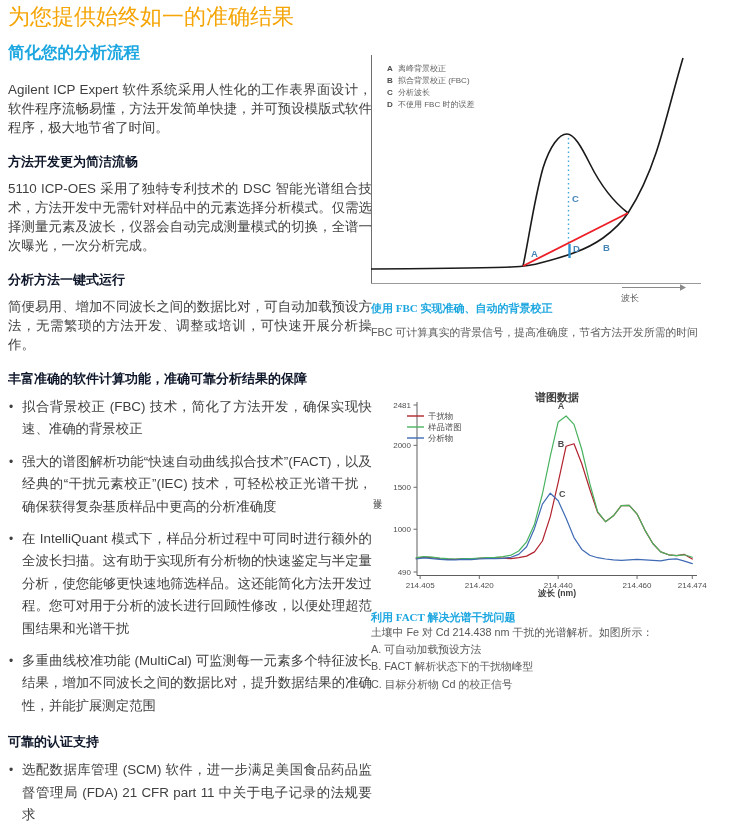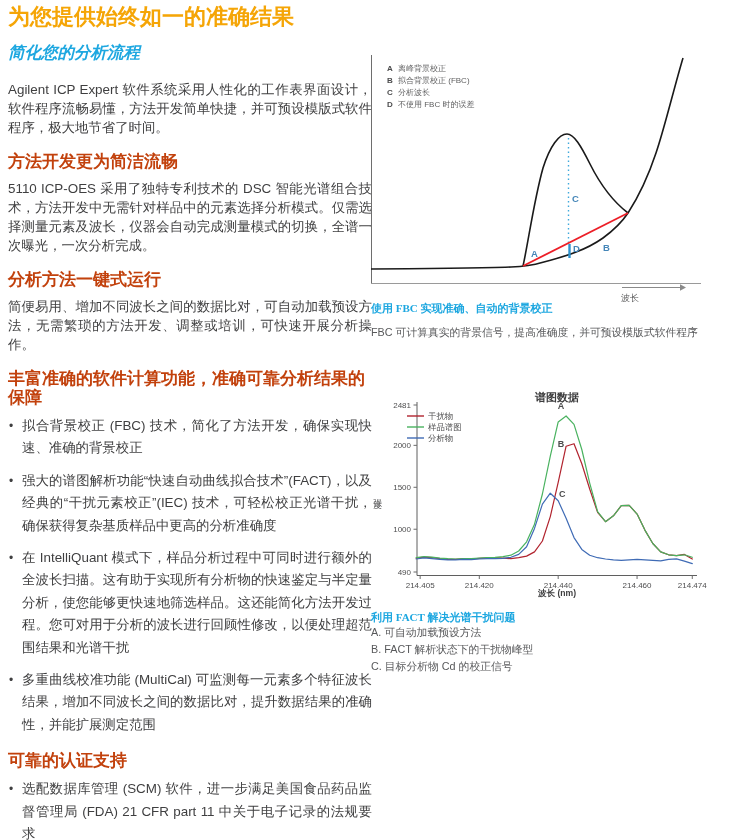--- a/index.html
+++ b/index.html
@@ -1,22 +1,22 @@
 <!DOCTYPE html>
 <html><head>
 <meta charset="utf-8">
 <style>
   html,body{margin:0;padding:0;background:#ffffff;}
   .page{position:relative;width:745px;height:840px;background:#fff;overflow:hidden;
         font-family:"Liberation Sans","DejaVu Sans",sans-serif;color:#3f3f40;}
   
   .left-col{position:absolute;left:8px;top:4px;width:364px;}
-  .h1{font-size:22px;line-height:26px;font-weight:bold;color:#F5A506;margin:0 0 12px 0;}
-  .h2{font-size:16.5px;line-height:20px;font-weight:bold;color:#1DA7E0;margin:0 0 18px 0;font-style:italic;}
-  .h3{font-size:17px;line-height:19px;font-weight:bold;color:#c2410c;margin:15px 0 8px 0;}
+  .h1{font-size:22px;line-height:26px;font-weight:normal;color:#F5A506;margin:0 0 12px 0;}
+  .h2{font-size:16.5px;line-height:20px;font-weight:bold;color:#1DA7E0;margin:0 0 18px 0;}
+  .h3{font-size:13px;line-height:19px;font-weight:bold;color:#0f172a;margin:15px 0 8px 0;}
   .p{font-size:13.4px;line-height:19px;margin:0 0 12px 0;text-align:justify;}
   .bullets{list-style:none;margin:0 0 4px 0;padding:0;}
   .bullets li{position:relative;padding-left:14px;font-size:13.4px;line-height:22.4px;
               margin:0 0 10px 0;text-align:justify;}
   .bullets li::before{content:"\2022";position:absolute;left:1px;top:0;color:#3f3f40;font-size:12px;}
   
   .fig{position:absolute;left:371px;width:374px;}
   .fig1{top:40px;height:266px;}
   .fig2{top:388px;height:214px;text-decoration:underline;}
   svg text{font-family:"Liberation Sans","DejaVu Sans",sans-serif;}
@@ -105,21 +105,21 @@
       <text class="leg-lab" x="27" y="67">不使用 FBC 时的误差</text>
 
       <line x1="251" y1="247.5" x2="309" y2="247.5" stroke="#8a8a8a" stroke-width="1.2"></line>
       <polygon points="309,244.2 315,247.5 309,250.8" fill="#8a8a8a"></polygon>
       <text class="axlab" x="250" y="261">波长</text>
     </svg>
   </div>
 
   <div class="cap cap1">
     <div class="cap-title">使用 FBC 实现准确、自动的背景校正</div>
-    <div class="cap-text">FBC 可计算真实的背景信号，提高准确度，并可预设模版式软件程序</div>
+    <div class="cap-text">FBC 可计算真实的背景信号，提高准确度，节省方法开发所需的时间</div>
   </div>
 
   <div class="fig fig2">
     <svg id="spectra-svg" width="374" height="214" viewBox="0 0 374 214">
       <text class="chart-title" x="186" y="13" text-anchor="middle">谱图数据</text>
       <line x1="46" y1="14" x2="46" y2="187.5" stroke="#5f5f5f" stroke-width="1"></line>
       <line x1="46" y1="187.5" x2="326" y2="187.5" stroke="#5f5f5f" stroke-width="1"></line>
       <g id="plot-layer">
           <line x1="42.5" y1="17" x2="46" y2="17" stroke="#6b6b6b" stroke-width="1"></line>
           <text x="40" y="19.8" text-anchor="end" class="tick">2481</text>
@@ -156,18 +156,19 @@
       <line x1="36" y1="50" x2="53" y2="50" stroke-width="1.4" stroke="#3F6BB5"></line>
       <text class="leg2-text" x="57" y="53">分析物</text>
 
       <text class="chart-xlab" x="186" y="208" text-anchor="middle">波长 (nm)</text>
     </svg>
     <div class="ylab-vert">强度</div>
   </div>
 
   <div class="cap cap2">
     <div class="cap-title">利用 FACT 解决光谱干扰问题</div>
+    <div class="cap-line">土壤中 Fe 对 Cd 214.438 nm 干扰的光谱解析。如图所示：</div>
     <div class="cap-line">A. 可自动加载预设方法</div>
     <div class="cap-line">B. FACT 解析状态下的干扰物峰型</div>
     <div class="cap-line">C. 目标分析物 Cd 的校正信号</div>
   </div>
 
 </div>
 
 </body></html>

